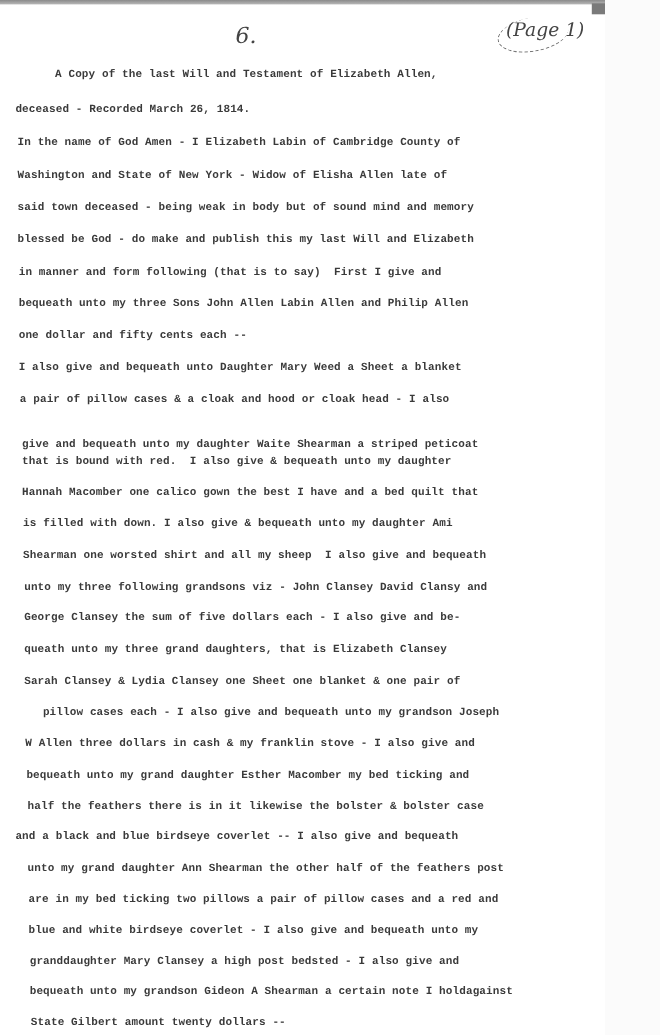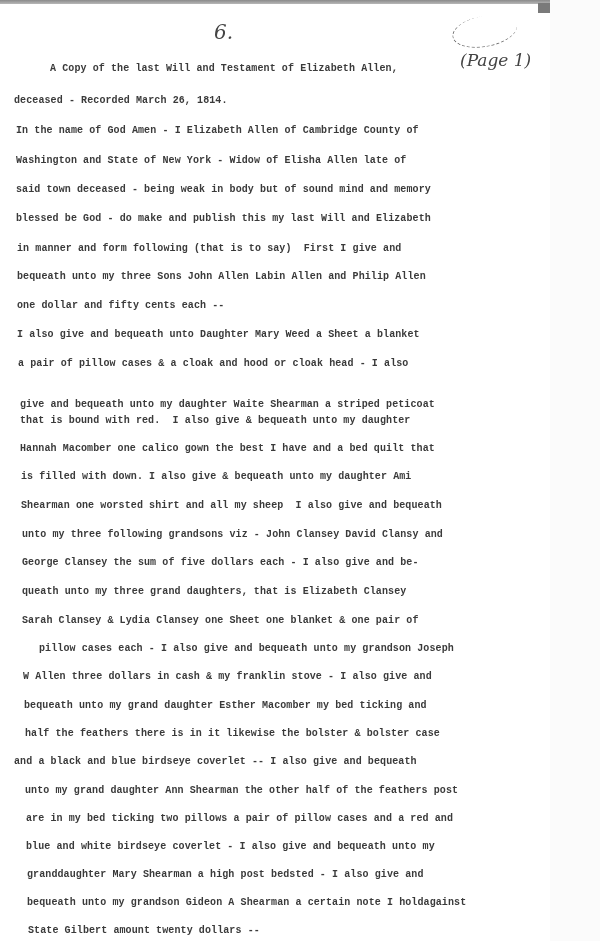--- a/index.html
+++ b/index.html
@@ -19,21 +19,21 @@
   }
   .rightedge {
     position: absolute; left: 550px; top: 0; width: 50px; height: 941px;
     background: #fbfbfb;
   }
   .hand {
     position: absolute; font-family: "DejaVu Serif", serif; font-style: italic;
     color: #444; font-size: 20px;
   }
   .pagenum { left: 214px; top: 20px; }
-  .pagelabel { left: 460px; top: 18px; font-size: 17px; margin-top: 32px; }
+  .pagelabel { left: 460px; top: 18px; font-size: 17px; }
   .pagelabel-circle {
     position: absolute; left: 452px; top: 16px; width: 64px; height: 30px;
     border-left: 1px dashed #666; border-bottom: 1px dashed #777;
     border-radius: 50%; transform: rotate(-10deg);
   }
   .doc {
     position: absolute; left: 0; top: 58px; width: 550px;
   }
   .line {
     position: absolute; white-space: pre; font-size: 10px; font-weight: bold;
@@ -48,21 +48,21 @@
 <div class="rightedge"></div>
 
 <div class="hand pagenum">6.</div>
 <div class="pagelabel-circle"></div>
 <div class="hand pagelabel">(Page 1)</div>
 
 <div class="doc">
   <div class="line" style="left:50px;top:4px">A Copy of the last Will and Testament of Elizabeth Allen,</div>
   <div class="line" style="left:14px;top:36px">deceased - Recorded March 26, 1814.</div>
 
-  <div class="line" style="left:16px;top:66px">In the name of God Amen - I Elizabeth Allen of Cambridge County of</div>
+  <div class="line" style="left:16px;top:66px">In the name of God Amen - I Elizabeth Labin of Cambridge County of</div>
   <div class="line" style="left:16px;top:96px">Washington and State of New York - Widow of Elisha Allen late of</div>
   <div class="line" style="left:16px;top:125px">said town deceased - being weak in body but of sound mind and memory</div>
   <div class="line" style="left:16px;top:154px">blessed be God - do make and publish this my last Will and Elizabeth</div>
   <div class="line" style="left:17px;top:184px">in manner and form following (that is to say)  First I give and</div>
   <div class="line" style="left:17px;top:212px">bequeath unto my three Sons John Allen Labin Allen and Philip Allen</div>
   <div class="line" style="left:17px;top:241px">one dollar and fifty cents each --</div>
   <div class="line" style="left:17px;top:270px">I also give and bequeath unto Daughter Mary Weed a Sheet a blanket</div>
   <div class="line" style="left:18px;top:299px">a pair of pillow cases &amp; a cloak and hood or cloak head - I also</div>
   <div class="line" style="left:20px;top:340px">give and bequeath unto my daughter Waite Shearman a striped peticoat</div>
   <div class="line" style="left:20px;top:356px">that is bound with red.  I also give &amp; bequeath unto my daughter</div>
@@ -74,16 +74,16 @@
   <div class="line" style="left:22px;top:527px">queath unto my three grand daughters, that is Elizabeth Clansey</div>
   <div class="line" style="left:22px;top:556px">Sarah Clansey &amp; Lydia Clansey one Sheet one blanket &amp; one pair of</div>
   <div class="line" style="left:39px;top:584px">pillow cases each - I also give and bequeath unto my grandson Joseph</div>
   <div class="line" style="left:23px;top:612px">W Allen three dollars in cash &amp; my franklin stove - I also give and</div>
   <div class="line" style="left:24px;top:641px">bequeath unto my grand daughter Esther Macomber my bed ticking and</div>
   <div class="line" style="left:25px;top:669px">half the feathers there is in it likewise the bolster &amp; bolster case</div>
   <div class="line" style="left:14px;top:697px">and a black and blue birdseye coverlet -- I also give and bequeath</div>
   <div class="line" style="left:25px;top:726px">unto my grand daughter Ann Shearman the other half of the feathers post</div>
   <div class="line" style="left:26px;top:754px">are in my bed ticking two pillows a pair of pillow cases and a red and</div>
   <div class="line" style="left:26px;top:782px">blue and white birdseye coverlet - I also give and bequeath unto my</div>
-  <div class="line" style="left:27px;top:810px">granddaughter Mary Shearman a high post bedsted - I also give and</div>
+  <div class="line" style="left:27px;top:810px">granddaughter Mary Clansey a high post bedsted - I also give and</div>
   <div class="line" style="left:27px;top:838px">bequeath unto my grandson Gideon A Shearman a certain note I holdagainst</div>
   <div class="line" style="left:28px;top:866px">State Gilbert amount twenty dollars --</div>
 </div>
 
 </body></html>

